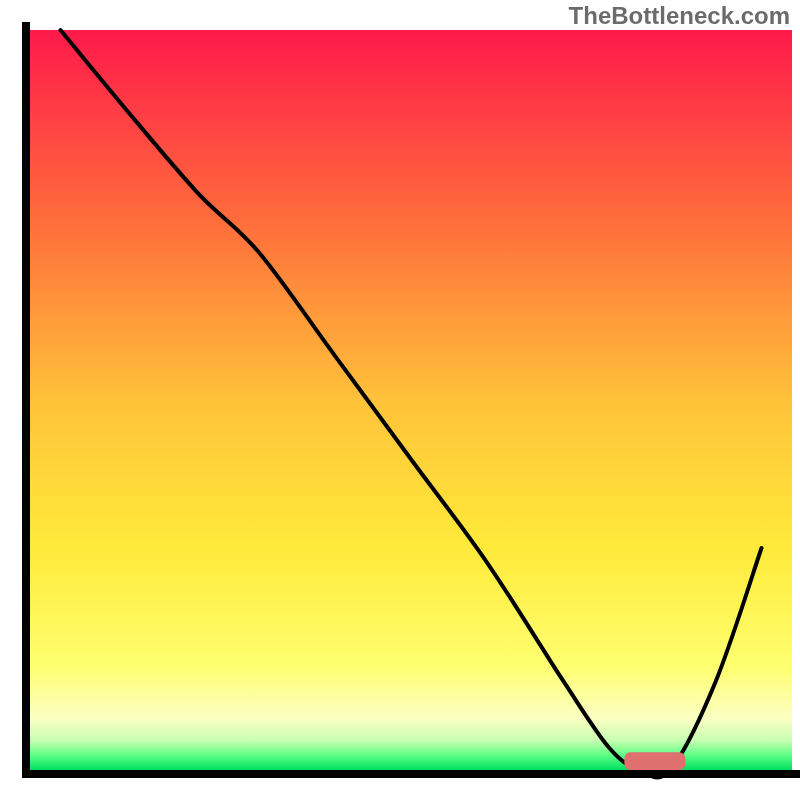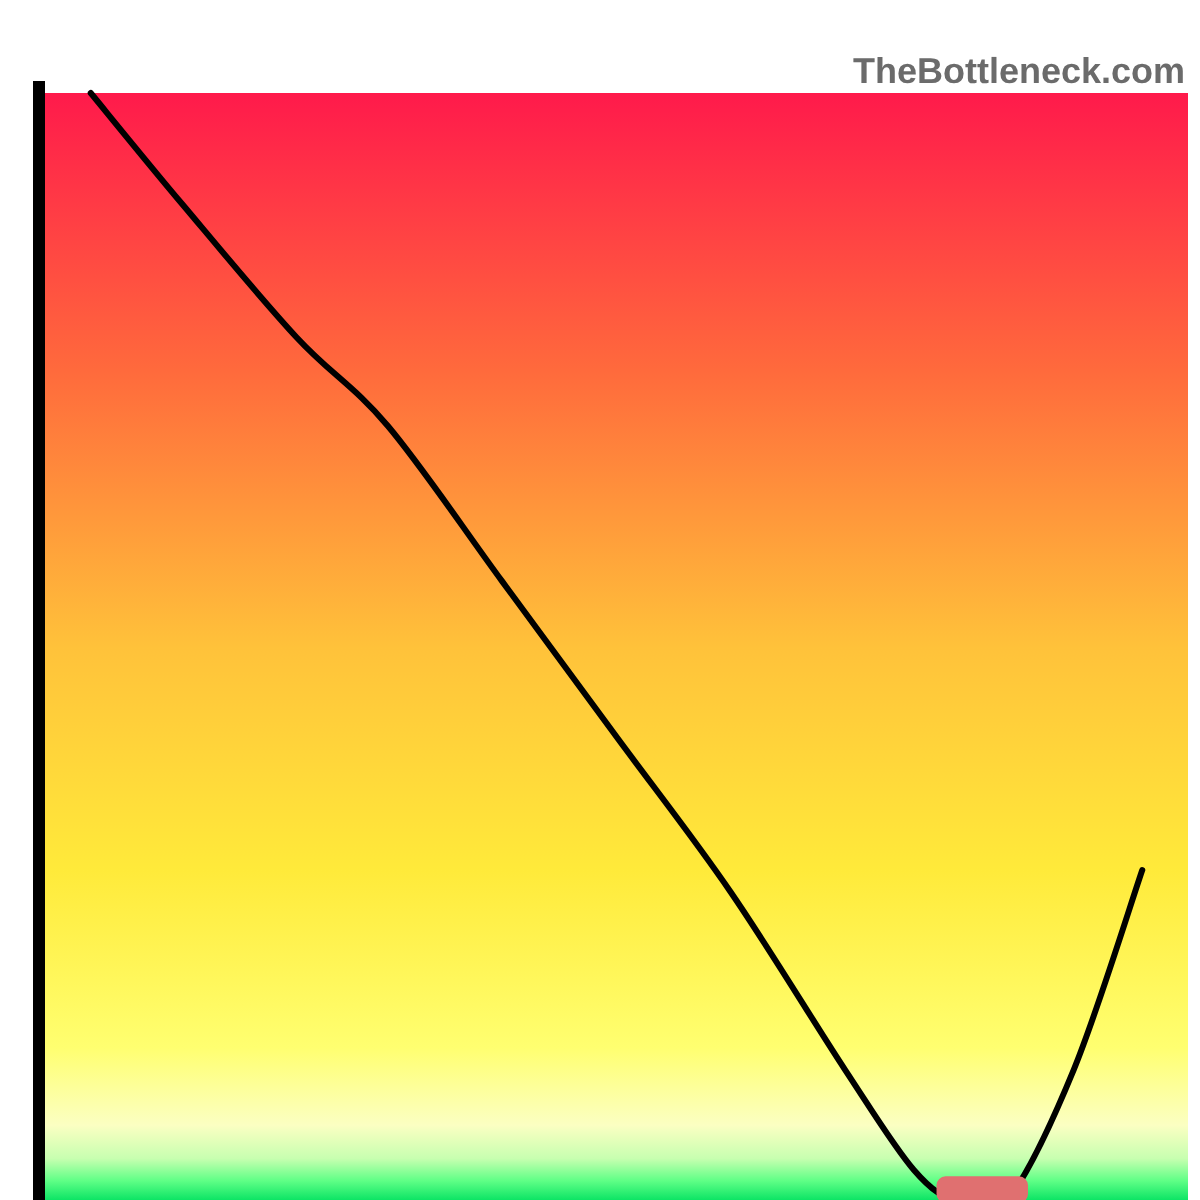--- a/index.html
+++ b/index.html
@@ -7,21 +7,20 @@
     padding: 0;
     width: 800px;
     height: 800px;
     background: #ffffff;
     font-family: Arial, Helvetica, sans-serif;
   }
   .chart-wrap {
     position: relative;
     width: 800px;
     height: 648px;
-    margin-top: 32px;
   }
   .watermark {
     position: absolute;
     top: 2px;
     right: 10px;
     font-size: 24px;
     font-weight: bold;
     color: #6b6b6b;
     font-family: Arial, sans-serif;
     user-select: none;

